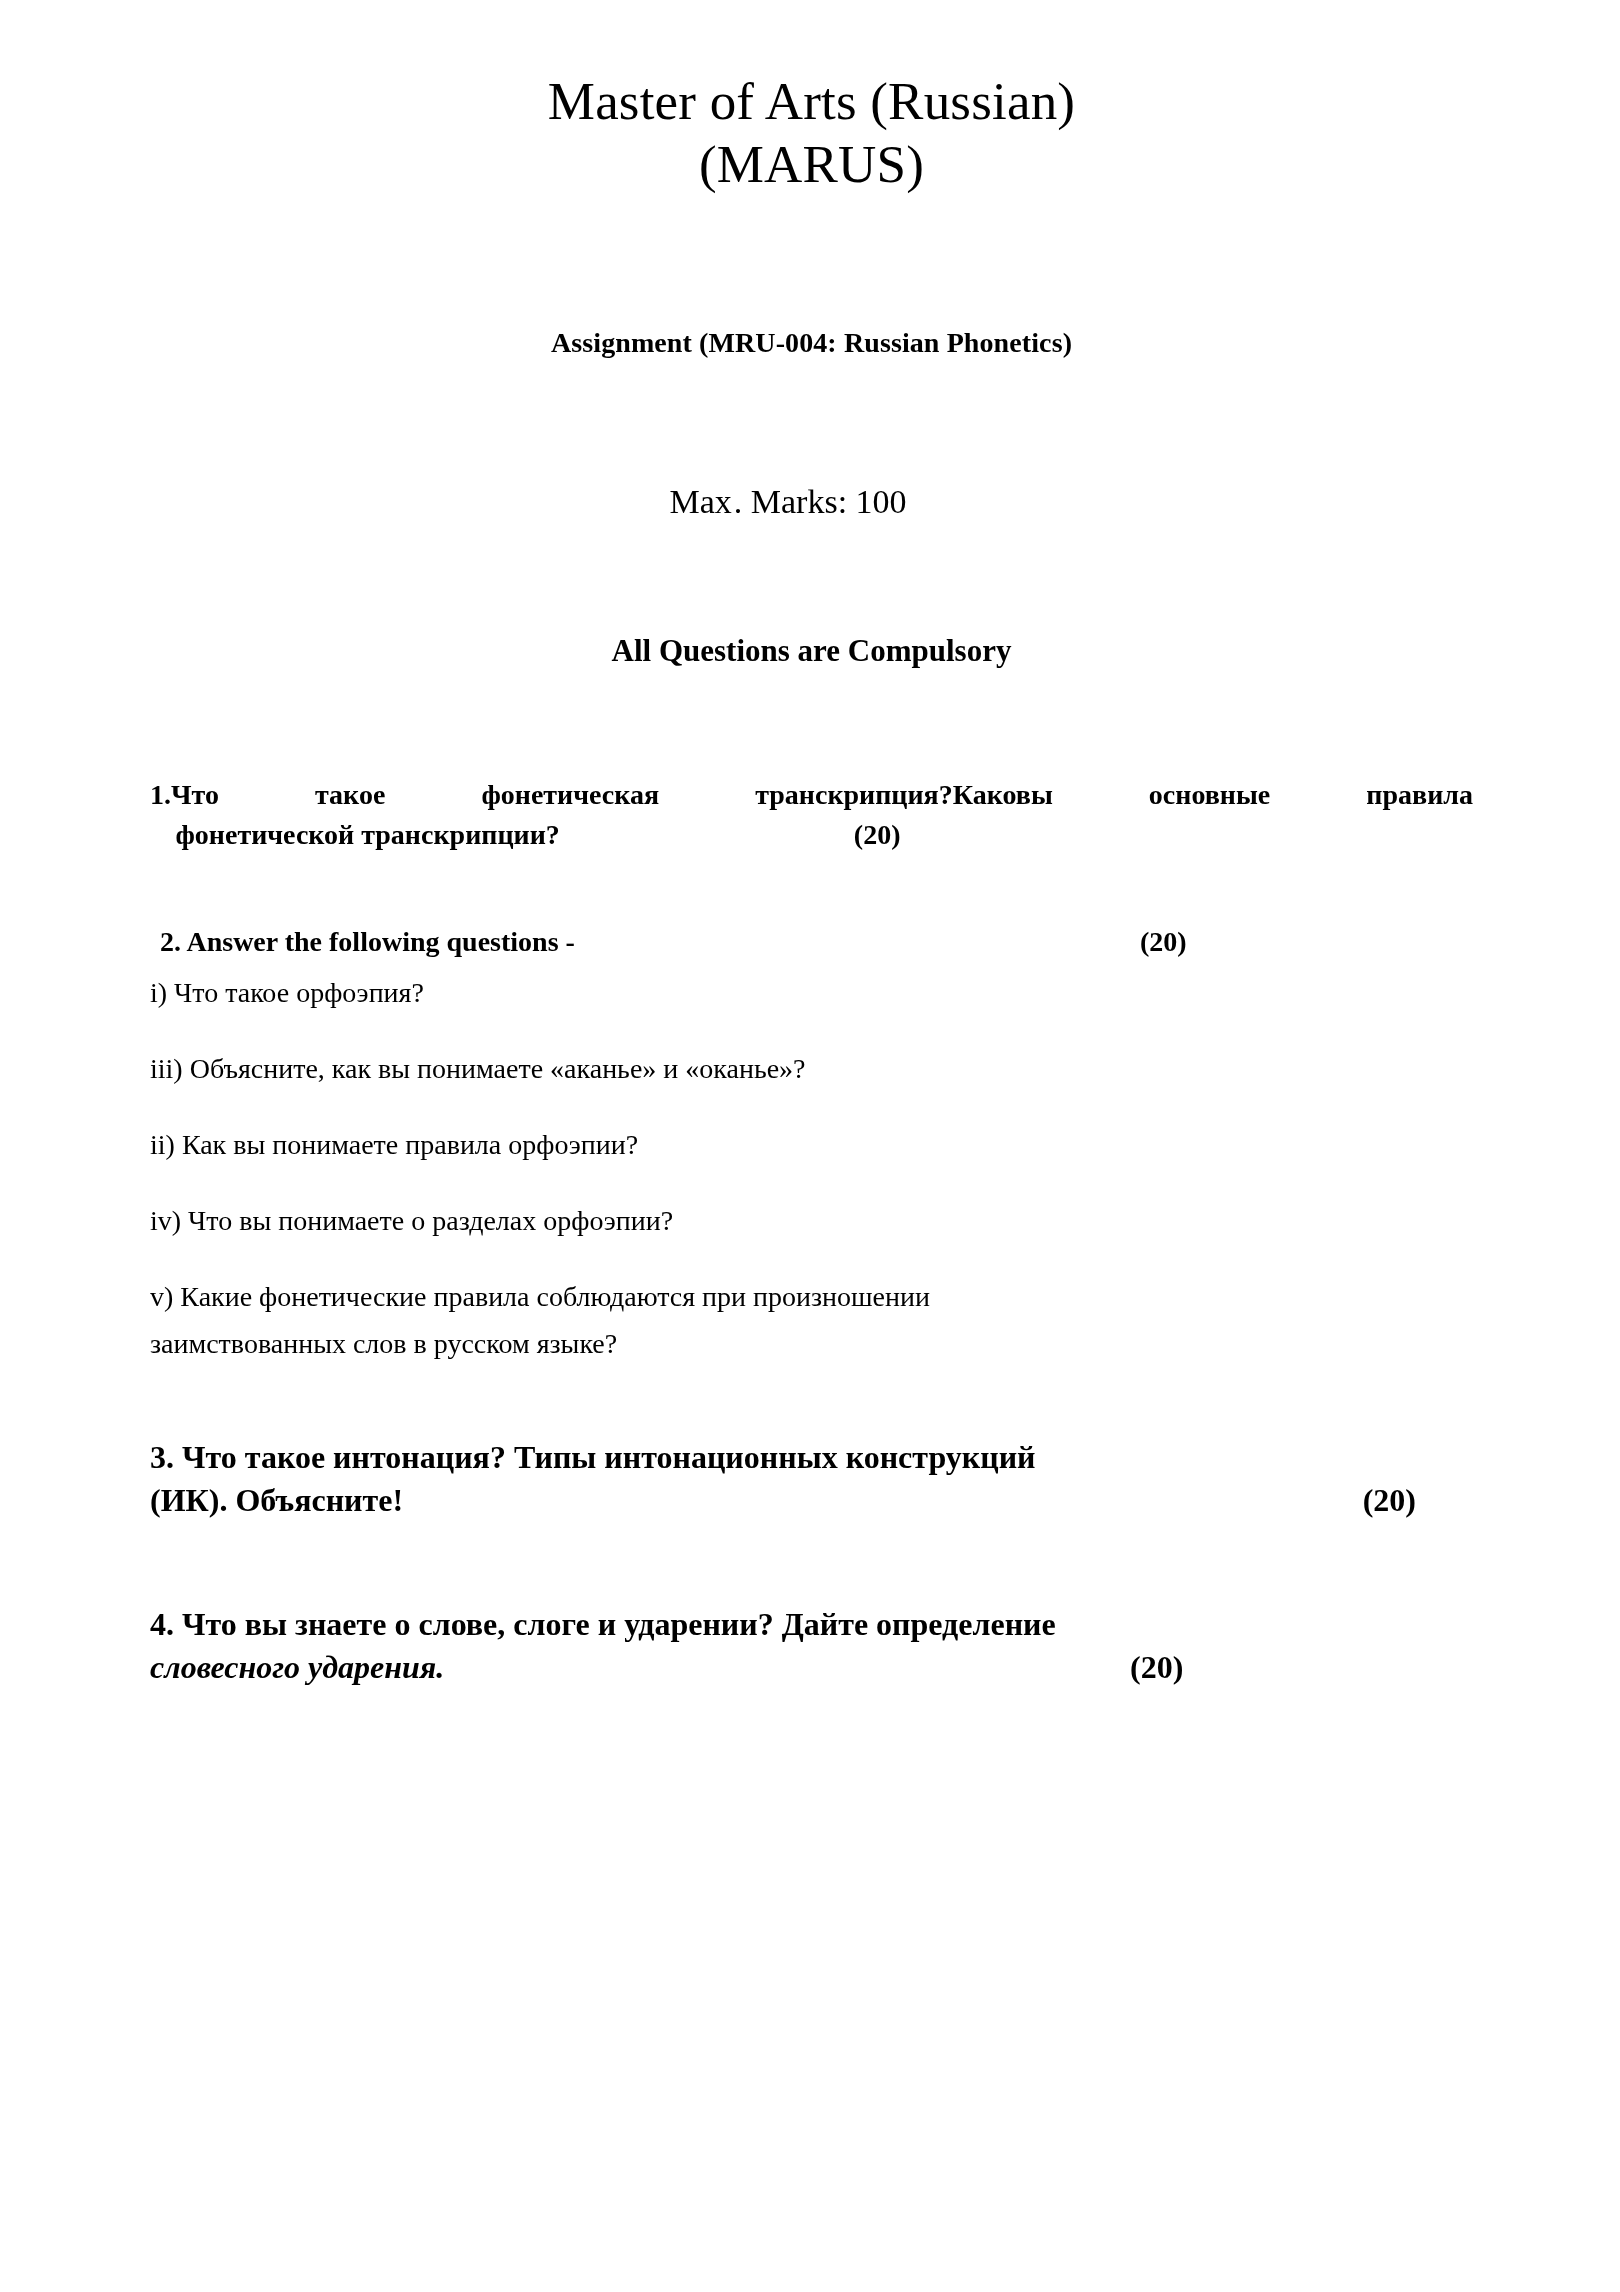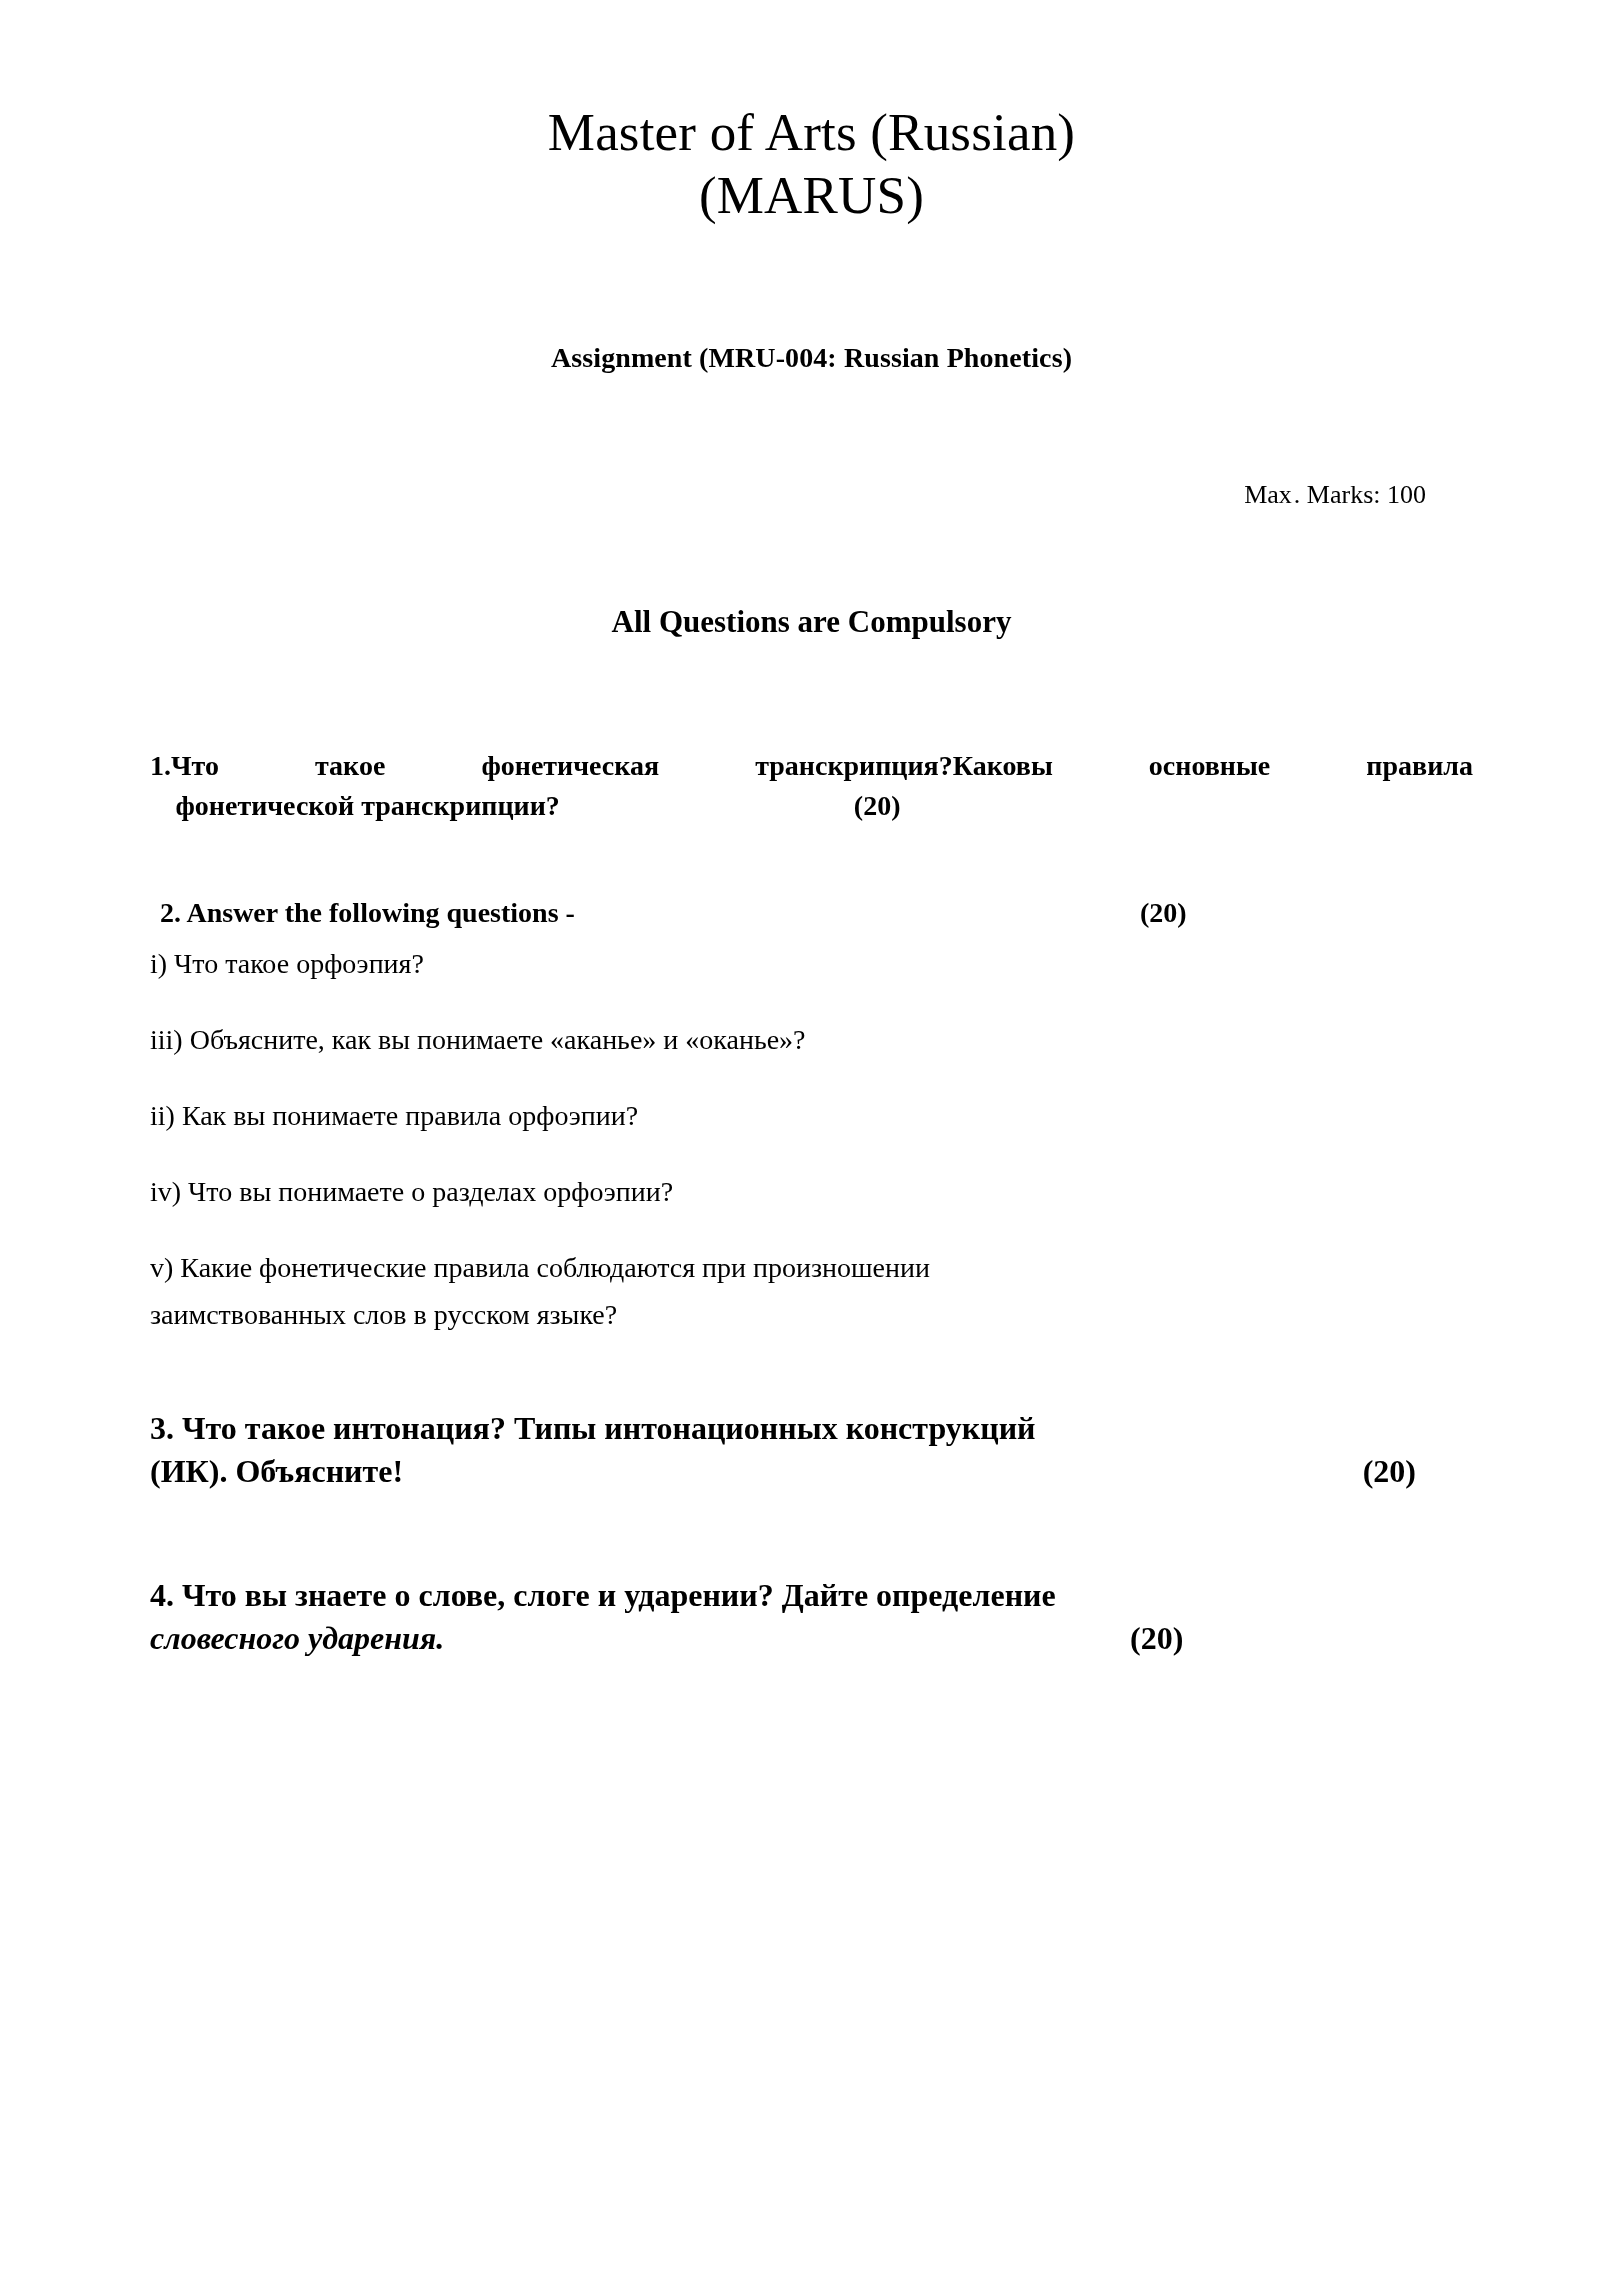--- a/index.html
+++ b/index.html
@@ -26,41 +26,41 @@
     width: 1323px;
   }
 
   
   .doc-title {
     text-align: center;
     font-size: 53px;
     line-height: 1.18;
     font-weight: 400;
     letter-spacing: 0.2px;
-    margin: 0;
-    padding-top: 101px;
+    margin: 16px;
+    padding-top: 54px;
   }
   .doc-title .line2 { display: block; }
 
   
   .assignment-line {
     text-align: center;
     font-size: 28px;
     font-weight: 700;
     margin: 0;
     padding-top: 116px;
     letter-spacing: 0.1px;
   }
 
   
   .max-marks {
-    text-align: right;
-    font-size: 26px;
+    text-align: center;
+    font-size: 34px;
     font-weight: 400;
-    margin: 0;
+    margin: 18px;
     padding-top: 106px;
     padding-right: 47px;
   }
   .max-marks .dotgap { padding-left: 2px; }
 
   
   .compulsory {
     text-align: center;
     font-size: 31px;
     font-weight: 700;

